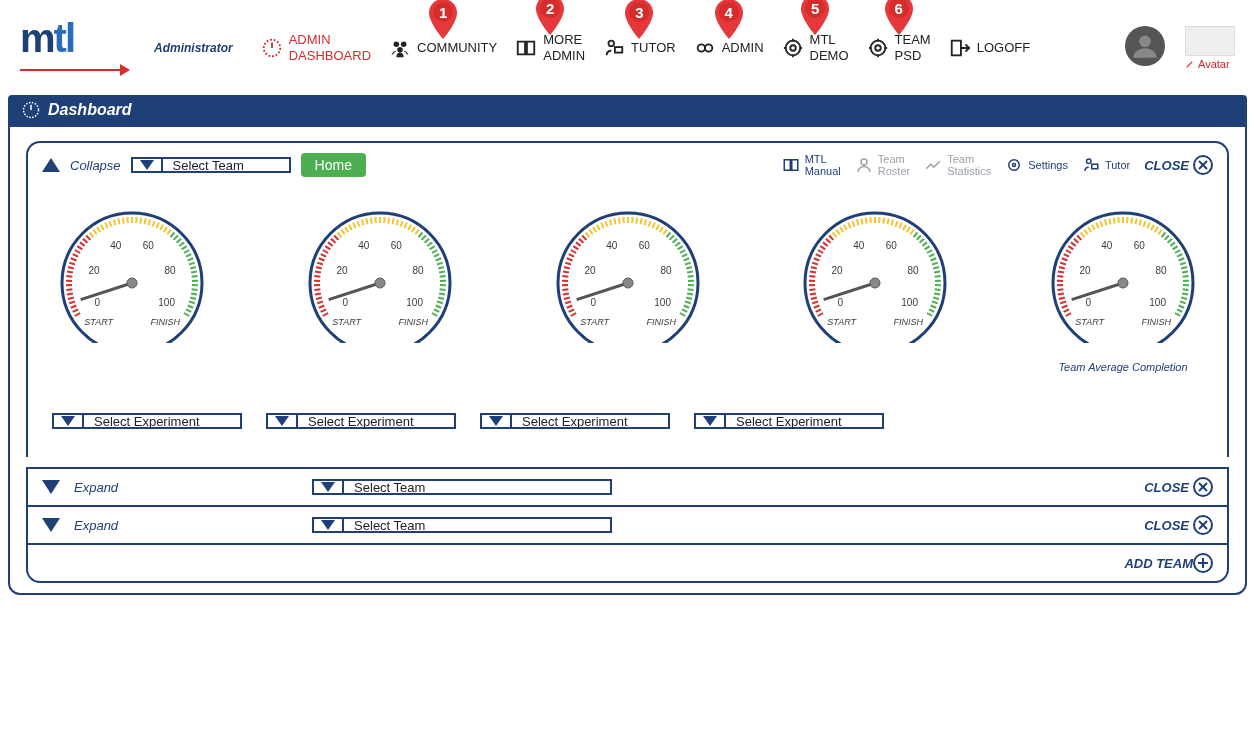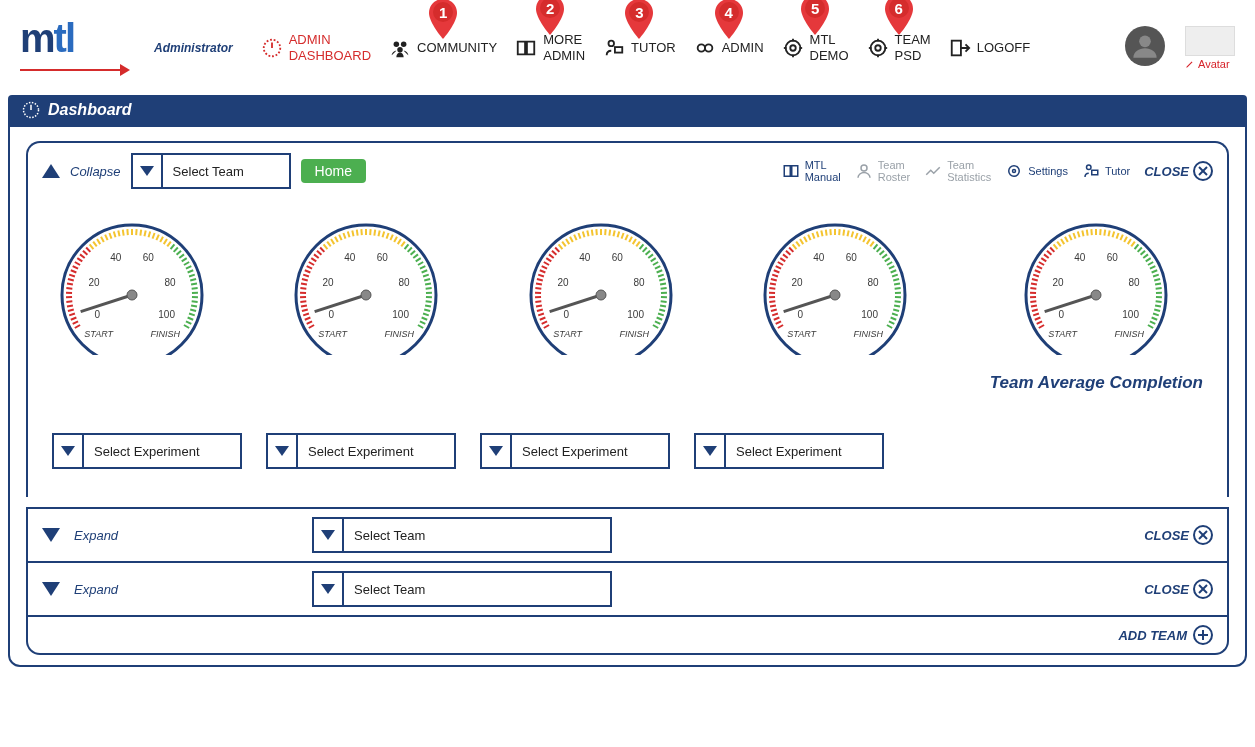--- a/index.html
+++ b/index.html
@@ -44,45 +44,45 @@
   
   .panel{border:2px solid var(--navy);border-radius:0 0 12px 12px;margin:0 8px 10px;padding:14px 16px 10px;}
   .page-title{text-align:center;font-style:italic;color:var(--navy);font-size:24px;font-weight:600;margin:4px 0 14px;}
   
   .card{border:2px solid var(--navy);border-radius:14px;padding:10px 14px 16px;margin-bottom:10px;}
   .card-header{display:flex;align-items:center;gap:10px;}
   .tri-up,.tri-down{width:0;height:0;cursor:pointer;}
   .tri-up{border-left:9px solid transparent;border-right:9px solid transparent;border-bottom:14px solid var(--navy);}
   .tri-down{border-left:9px solid transparent;border-right:9px solid transparent;border-top:14px solid var(--navy);}
   .hdr-label{font-style:italic;color:var(--navy);font-size:13px;}
-  .select-box{display:flex;align-items:center;border:2px solid var(--navy);height:36px;cursor:pointer;}
+  .select-box{display:flex;align-items:center;border:2px solid var(--navy);height:16px;cursor:pointer;}
   .select-box .sb-btn{width:30px;height:100%;display:flex;align-items:center;justify-content:center;border-right:2px solid var(--navy);}
   .select-box .sb-btn .tri-down{border-top-width:10px;border-left-width:7px;border-right-width:7px;}
   .select-box .sb-text{padding:0 10px;font-size:13px;min-width:100px;}
   .home-btn{background:var(--green);color:#fff;border:none;border-radius:4px;padding:4px 14px;font-size:14px;cursor:pointer;}
   .card-tools{margin-left:auto;display:flex;align-items:center;gap:14px;}
   .tool{display:flex;align-items:center;gap:5px;font-size:11px;color:var(--navy);cursor:pointer;}
   .tool.disabled{color:var(--grey);cursor:default;}
   .tool .two-line{display:flex;flex-direction:column;line-height:1;gap:1px;}
   .tool-icon{width:18px;height:18px;}
   .close-link{font-style:italic;font-weight:600;color:var(--navy);display:flex;align-items:center;gap:4px;font-size:13px;cursor:pointer;}
   .close-link svg{width:20px;height:20px;}
   
   .gauges{display:flex;gap:24px;margin-top:26px;align-items:flex-start;justify-content:space-between;padding:0 10px;}
   .gauge-col{display:flex;flex-direction:column;align-items:center;gap:12px;}
-  .gauge-caption{font-style:italic;font-weight:700;color:var(--navy);font-size:17px;margin-top:6px;}
+  .gauge-caption{font-style:italic;font-weight:400;color:var(--navy);font-size:11px;margin-top:6px;}
   .exp-row{display:flex;gap:24px;margin-top:28px;padding:12px 10px;flex-wrap:wrap;}
   .exp-row .select-box{width:190px;}
   .exp-row .select-box .sb-text{min-width:auto;flex:1;}
   
   .row-card{border:2px solid var(--navy);border-top:none;border-radius:0;padding:8px 14px;display:flex;align-items:center;gap:14px;}
   .row-card:first-of-type{border-top:2px solid var(--navy);}
   .row-card .select-box{width:300px;margin-left:180px;}
   .row-card .close-link{margin-left:auto;}
-  .row-add{border:2px solid var(--navy);border-top:none;border-radius:0 0 14px 14px;padding:8px 14px;display:flex;justify-content:flex-end;align-items:center;gap:6px;font-style:italic;font-weight:600;color:var(--navy);font-size:13px;cursor:pointer;}
+  .row-add{border:2px solid var(--navy);border-top:none;border-radius:0 0 14px 14px;padding:8px 14px;display:flex;justify-content:flex-end;align-items:center;gap:0;font-style:italic;font-weight:600;color:var(--navy);font-size:13px;cursor:pointer;}
   .row-add svg{width:20px;height:20px;}
   .card-stack{margin-top:8px;}
   .card.open{border-bottom-left-radius:0;border-bottom-right-radius:0;border-bottom:none;}
   
   .gauge{width:160px;height:140px;}
 </style>
 </head>
 <body>
 
 <svg width="0" height="0" style="position:absolute">

